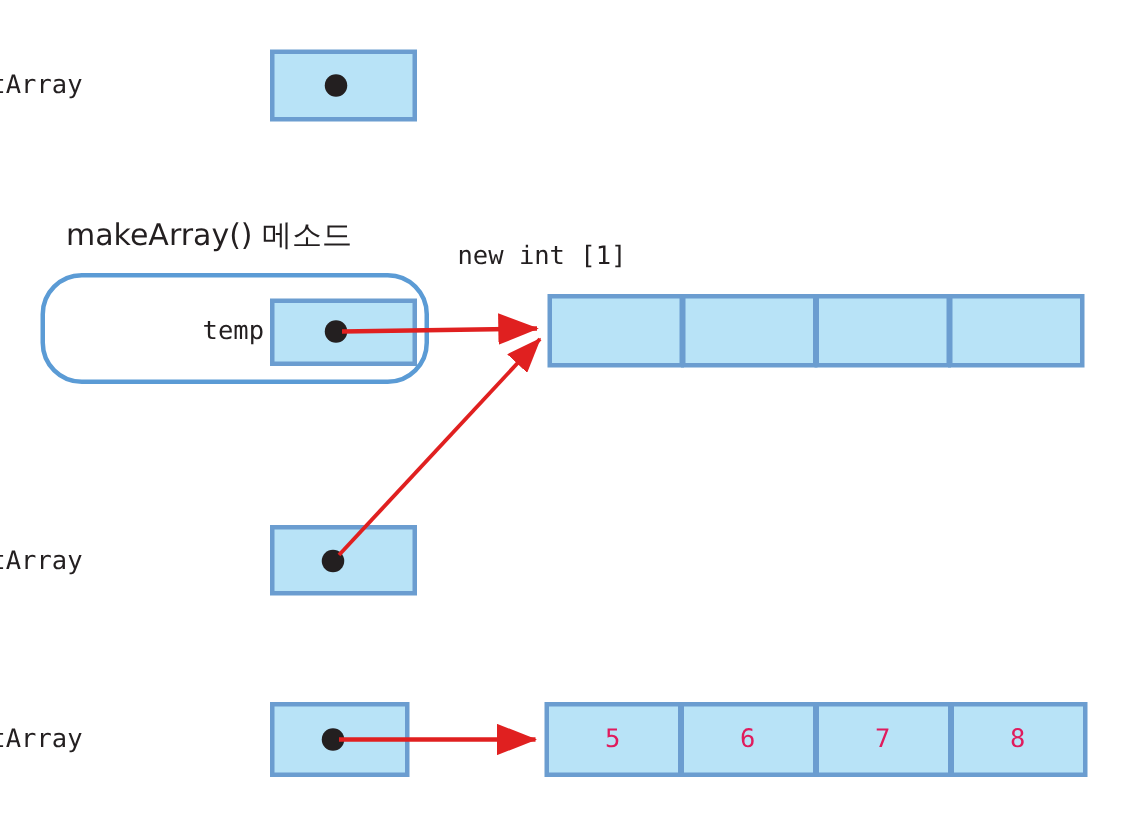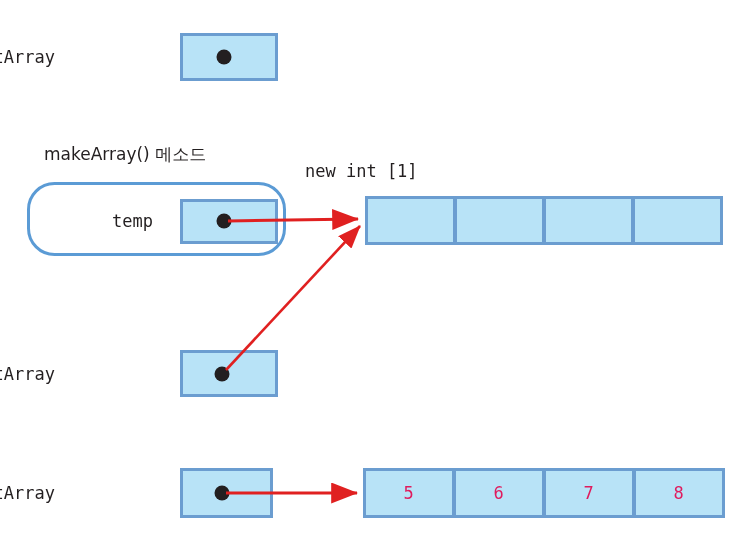--- a/index.html
+++ b/index.html
@@ -31,21 +31,21 @@
     color: #231f20;
     white-space: nowrap;
     letter-spacing: 0px;
   }
   .var-label {
     width: 120px;
     text-align: right;
   }
   .korean-label {
     font-family: "DejaVu Sans", sans-serif;
-    font-size: 17px;
+    font-size: 20px;
   }
   .cell-value {
     position: absolute;
     font-family: "DejaVu Sans Mono", monospace;
     font-size: 17px;
     color: #e01b5d;
     text-align: center;
     pointer-events: none;
   }
 </style>
@@ -99,21 +99,21 @@
       </g>
 
       <line x1="226" y1="493" x2="357" y2="493" stroke="#e02020" stroke-width="3" marker-end="url(#arrowhead)"></line>
     </g>
   </svg>
 
   <div class="label var-label" style="left:-65px; top:47px;">intArray</div>
 
   <div class="label korean-label" style="left:44px; top:143px;">makeArray() 메소드</div>
 
-  <div class="label var-label" style="left:33px; top:211px;">temp</div>
+  <div class="label var-label" style="left:56px; top:211px;">temp</div>
 
   <div class="label" style="left:305px; top:161px;">new int [1]</div>
 
   <div class="label var-label" style="left:-65px; top:364px;">intArray</div>
 
   <div class="label var-label" style="left:-65px; top:483px;">intArray</div>
 
   <div class="cell-value" style="left:364px; top:483px; width:89px;">5</div>
   <div class="cell-value" style="left:454px; top:483px; width:89px;">6</div>
   <div class="cell-value" style="left:544px; top:483px; width:89px;">7</div>

